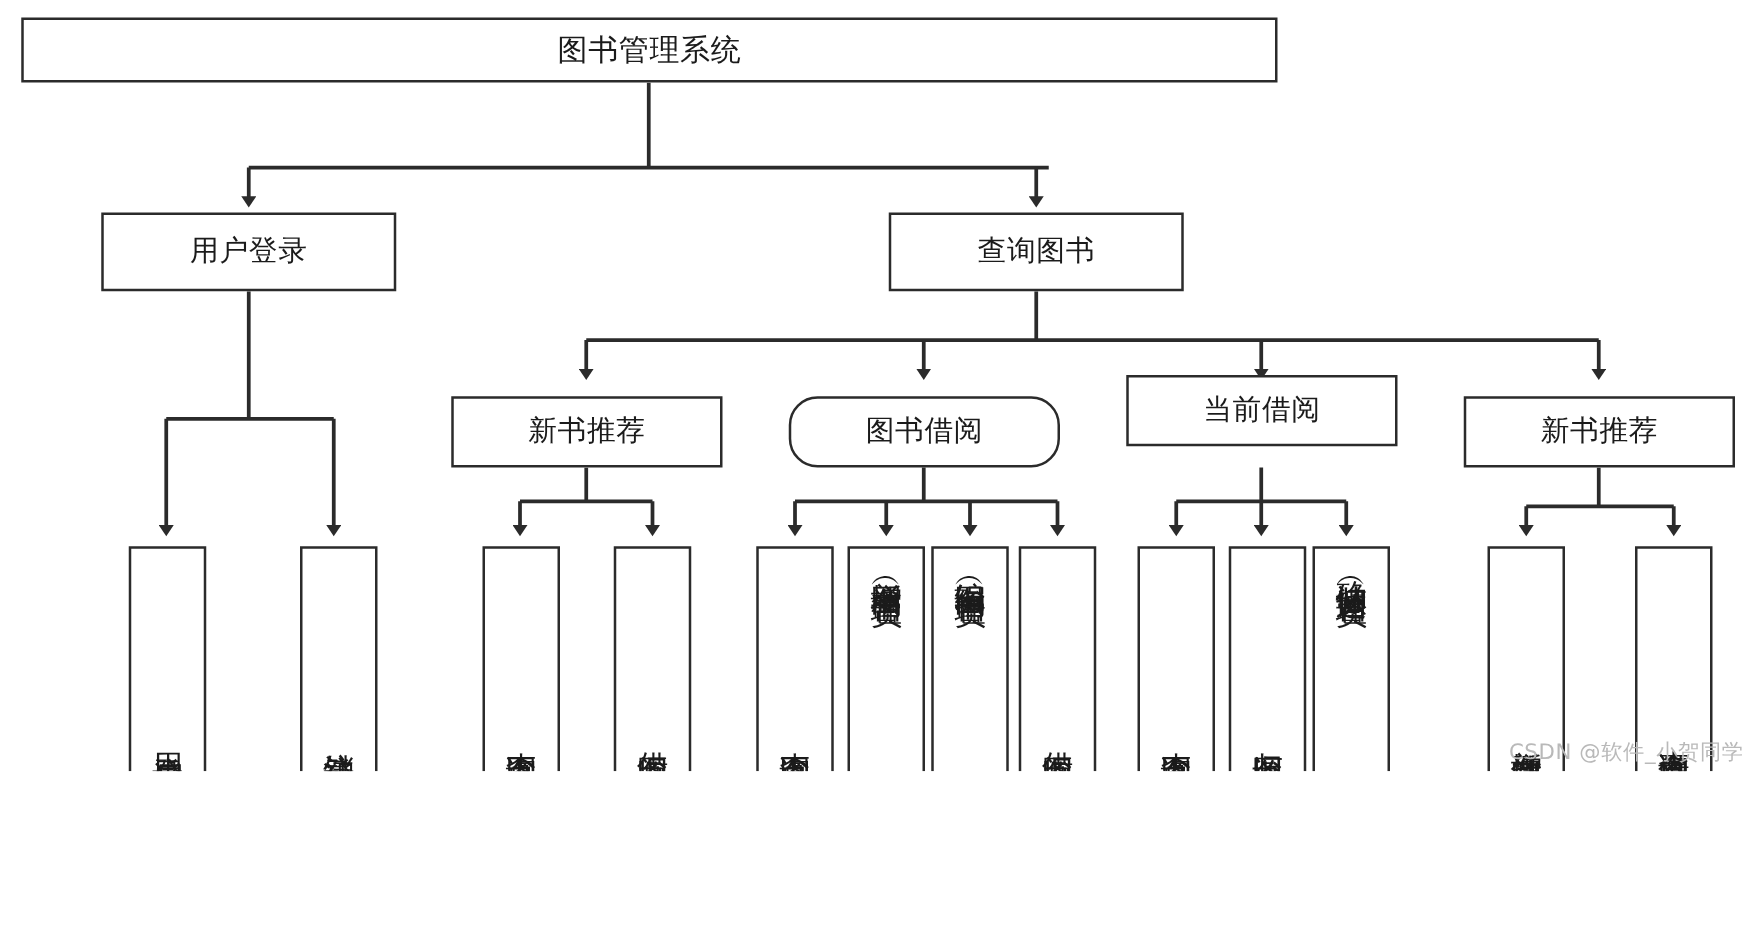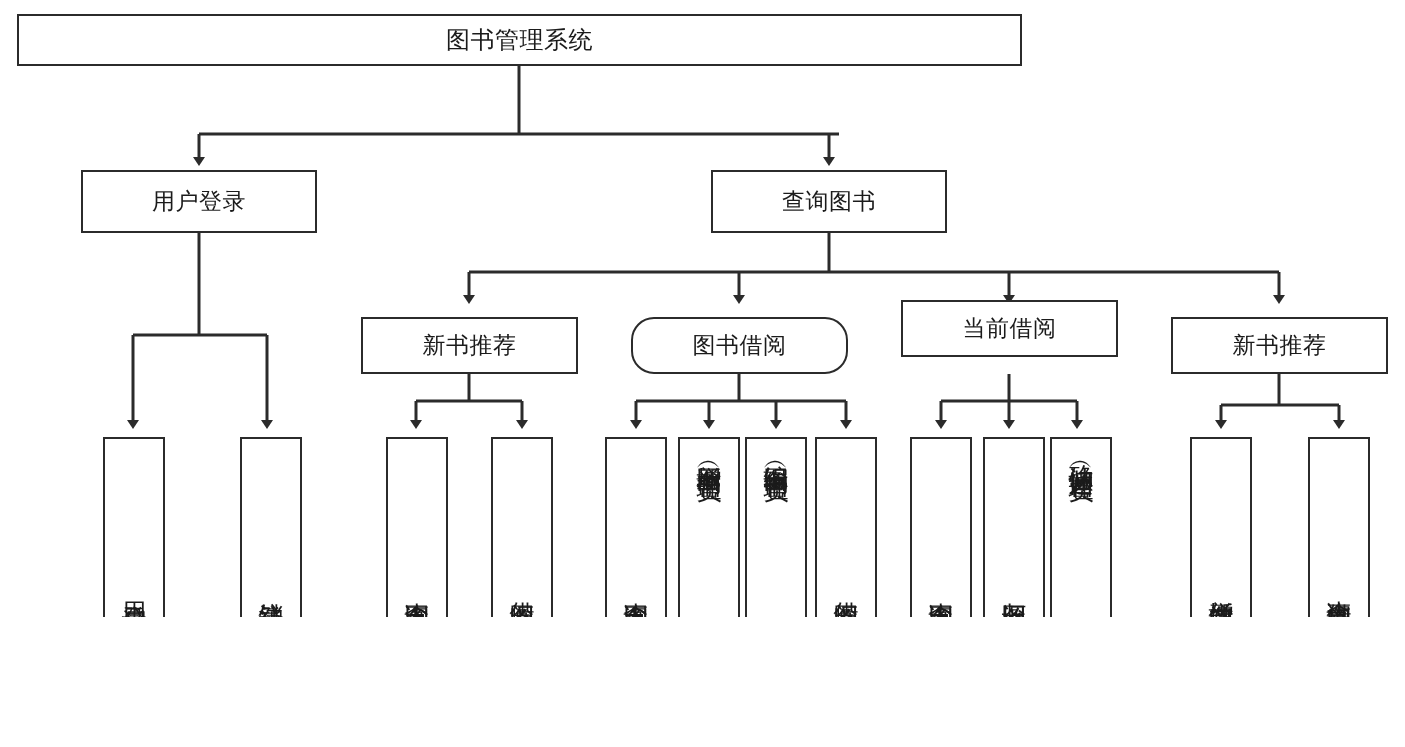--- a/index.html
+++ b/index.html
@@ -203,14 +203,15 @@
   </div>
 
   <div class="node vert vcenter" style="left:1190px; top:437px; width:62px; height:297px;">
     <span class="label">新增借阅记录</span>
   </div>
 
   <div class="node vert vcenter" style="left:1308px; top:437px; width:62px; height:297px;">
     <span class="label">查询借阅记录</span>
   </div>
 
+  <div id="watermark">CSDN @软件_小贺同学</div>
 
 </div>
 
 </body></html>

